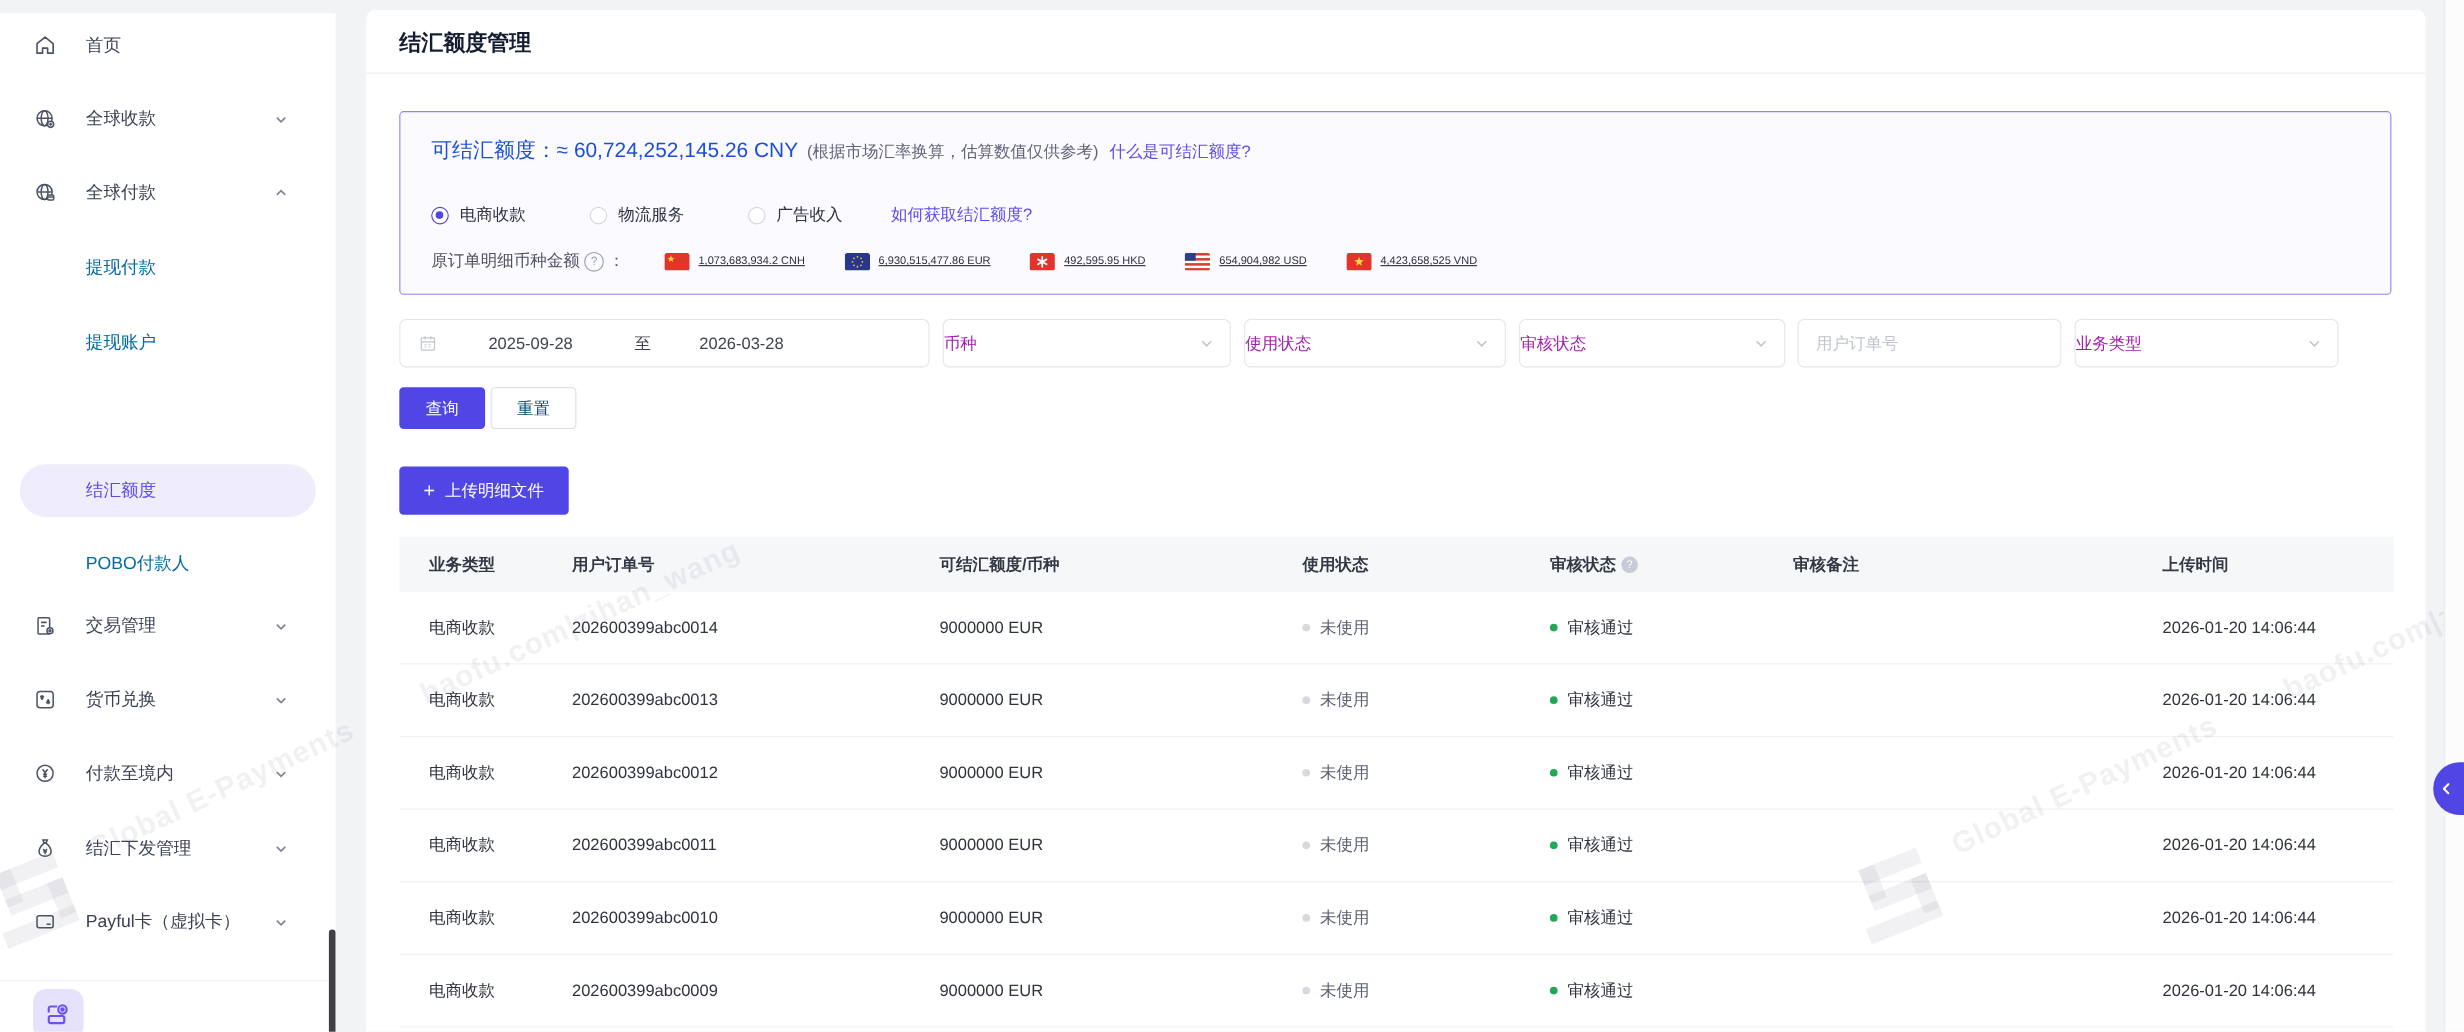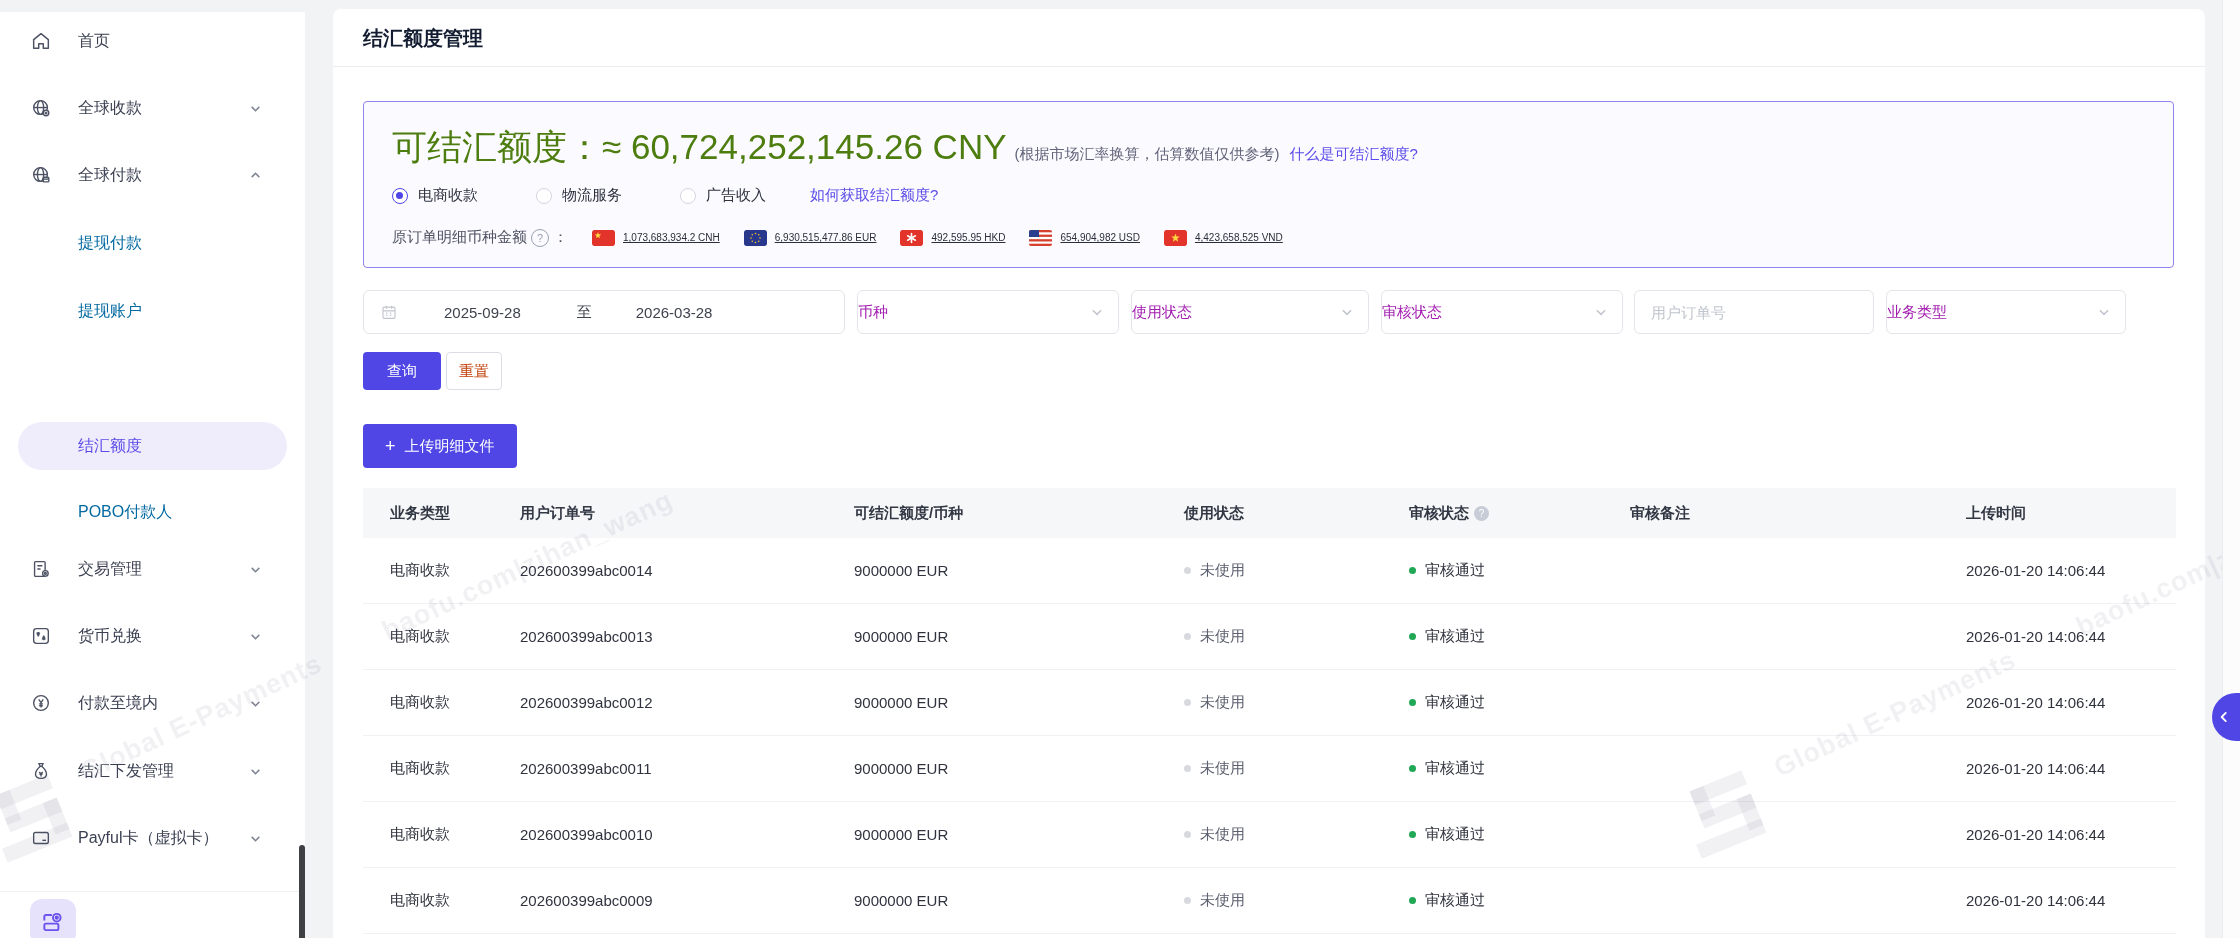--- a/index.html
+++ b/index.html
@@ -27,31 +27,31 @@
   .wm{position:absolute;pointer-events:none;color:rgba(55,58,99,0.07);z-index:4;}
   .wm-line{display:flex;gap:70px;white-space:nowrap;font-size:27px;font-weight:600;letter-spacing:1px;transform:rotate(-25deg);transform-origin:left center;}
   .wm-logo svg{width:84px;height:78px;transform:rotate(-22deg);}
   
   .card{position:absolute;left:333px;top:9px;width:1872px;height:929px;background:#fff;border-radius:8px 8px 0 0;z-index:2;}
   .card-header{position:absolute;left:0;top:0;width:100%;height:57px;border-bottom:1px solid #ebedf0;}
   .page-title{position:absolute;left:30px;top:16px;margin:0;font-size:20px;font-weight:700;color:#131c31;}
   
   .banner{position:absolute;left:30px;top:92px;width:1811px;height:167px;background:#fbfbff;border:1px solid #8f84ee;border-radius:4px;box-sizing:border-box;}
   .q1{position:absolute;left:28px;top:22px;display:flex;align-items:baseline;white-space:nowrap;}
-  .q-label,.q-amount{font-size:35px;color:#4d7c0f;}
+  .q-label,.q-amount{font-size:19px;color:#1d4ed8;}
   .q-note{font-size:15px;color:#62647a;margin-left:8px;}
   .q-link{font-size:15px;color:#5b4be8;margin-left:10px;cursor:pointer;text-decoration:none;}
   .q2{position:absolute;left:28px;top:84px;display:flex;align-items:center;gap:58px;}
   .radio{display:flex;align-items:center;gap:10px;cursor:pointer;}
   .radio-circle{width:16px;height:16px;border-radius:50%;border:1.5px solid #d3d6dd;background:#fff;box-sizing:border-box;position:relative;}
   .radio.checked .radio-circle{border-color:#4f46e5;}
   .radio.checked .radio-circle::after{content:"";position:absolute;left:3px;top:3px;width:7px;height:7px;border-radius:50%;background:#4f46e5;}
   .radio-label{font-size:15px;color:#2f3340;}
   .q2 .q-link{margin-left:-14px;}
-  .q3{position:absolute;left:28px;top:126px;display:flex;align-items:center;gap:24px;white-space:nowrap;}
+  .q3{position:absolute;left:28px;top:126px;display:flex;align-items:center;gap:36px;white-space:nowrap;}
   .q3-label{font-size:15px;color:#4e5162;display:flex;align-items:center;gap:4px;}
   .help-outline{display:inline-flex;align-items:center;justify-content:center;width:16px;height:16px;border-radius:50%;border:1px solid #9aa0b2;color:#9aa0b2;font-size:11px;}
   .cur{display:flex;align-items:center;gap:8px;font-size:10px;color:#2a2d3a;text-decoration:underline;}
   .cur svg{display:block;border-radius:2px;}
   
   .filters{position:absolute;left:0;top:281px;width:100%;height:44px;}
   .fbox{position:absolute;top:0;height:44px;background:#fff;border:1px solid #e3e5ea;border-radius:6px;box-sizing:border-box;display:flex;align-items:center;cursor:pointer;}
   .date-range{left:30px;width:482px;color:#3f434e;font-size:15px;}
   .cal-icon{margin-left:16px;color:#c1c5cd;display:flex;}
   .cal-icon svg{width:18px;height:18px;}
@@ -63,21 +63,21 @@
   .sel-currency{left:524px;width:262px;}
   .sel-usage{left:798px;width:238px;}
   .sel-audit{left:1048px;width:242px;}
   .text-input{position:absolute;left:1301px;top:0;width:240px;height:44px;border:1px solid #e3e5ea;border-radius:6px;box-sizing:border-box;padding:0 16px;font-size:15px;color:#3f434e;font-family:inherit;outline:none;}
   .text-input::placeholder{color:#c1c5cd;}
   .sel-biz{left:1553px;width:240px;}
   
   .btn-row{position:absolute;left:30px;top:343px;display:flex;gap:5px;}
   .btn{height:38px;border-radius:4px;font-size:15px;font-family:inherit;cursor:pointer;display:flex;align-items:center;justify-content:center;}
   .btn-primary{background:#4f46e5;color:#fff;border:none;padding:0 24px;}
-  .btn-plain{background:#fff;color:#c2410c;border:1px solid #dadde4;padding:0 12px;}
+  .btn-plain{background:#fff;color:#0c4a6e;border:1px solid #dadde4;padding:0 23px;}
   .upload-btn{position:absolute;left:30px;top:415px;height:44px;background:#4f46e5;color:#fff;border:none;border-radius:4px;padding:0 22px;font-size:15px;font-family:inherit;display:flex;align-items:center;gap:9px;cursor:pointer;}
   .upload-plus{font-size:18px;font-weight:400;line-height:1;}
   
   .table{position:absolute;left:30px;top:479px;width:1813px;}
   .tgrid{display:grid;grid-template-columns:130px 334px 330px 225px 221px 336px 1fr;padding-left:27px;box-sizing:border-box;align-items:center;}
   .thead{height:50px;background:#f6f7f9;font-size:15px;font-weight:700;color:#323844;}
   .th{display:flex;align-items:center;gap:5px;}
   .help-filled{display:inline-flex;align-items:center;justify-content:center;width:15px;height:15px;border-radius:50%;background:#c8ccd6;color:#fff;font-size:10px;font-weight:400;}
   .trow{height:66px;border-bottom:1px solid #f0f1f4;font-size:15px;color:#30333e;}
   .dot{display:inline-block;width:7px;height:7px;border-radius:50%;margin-right:9px;vertical-align:1px;}

